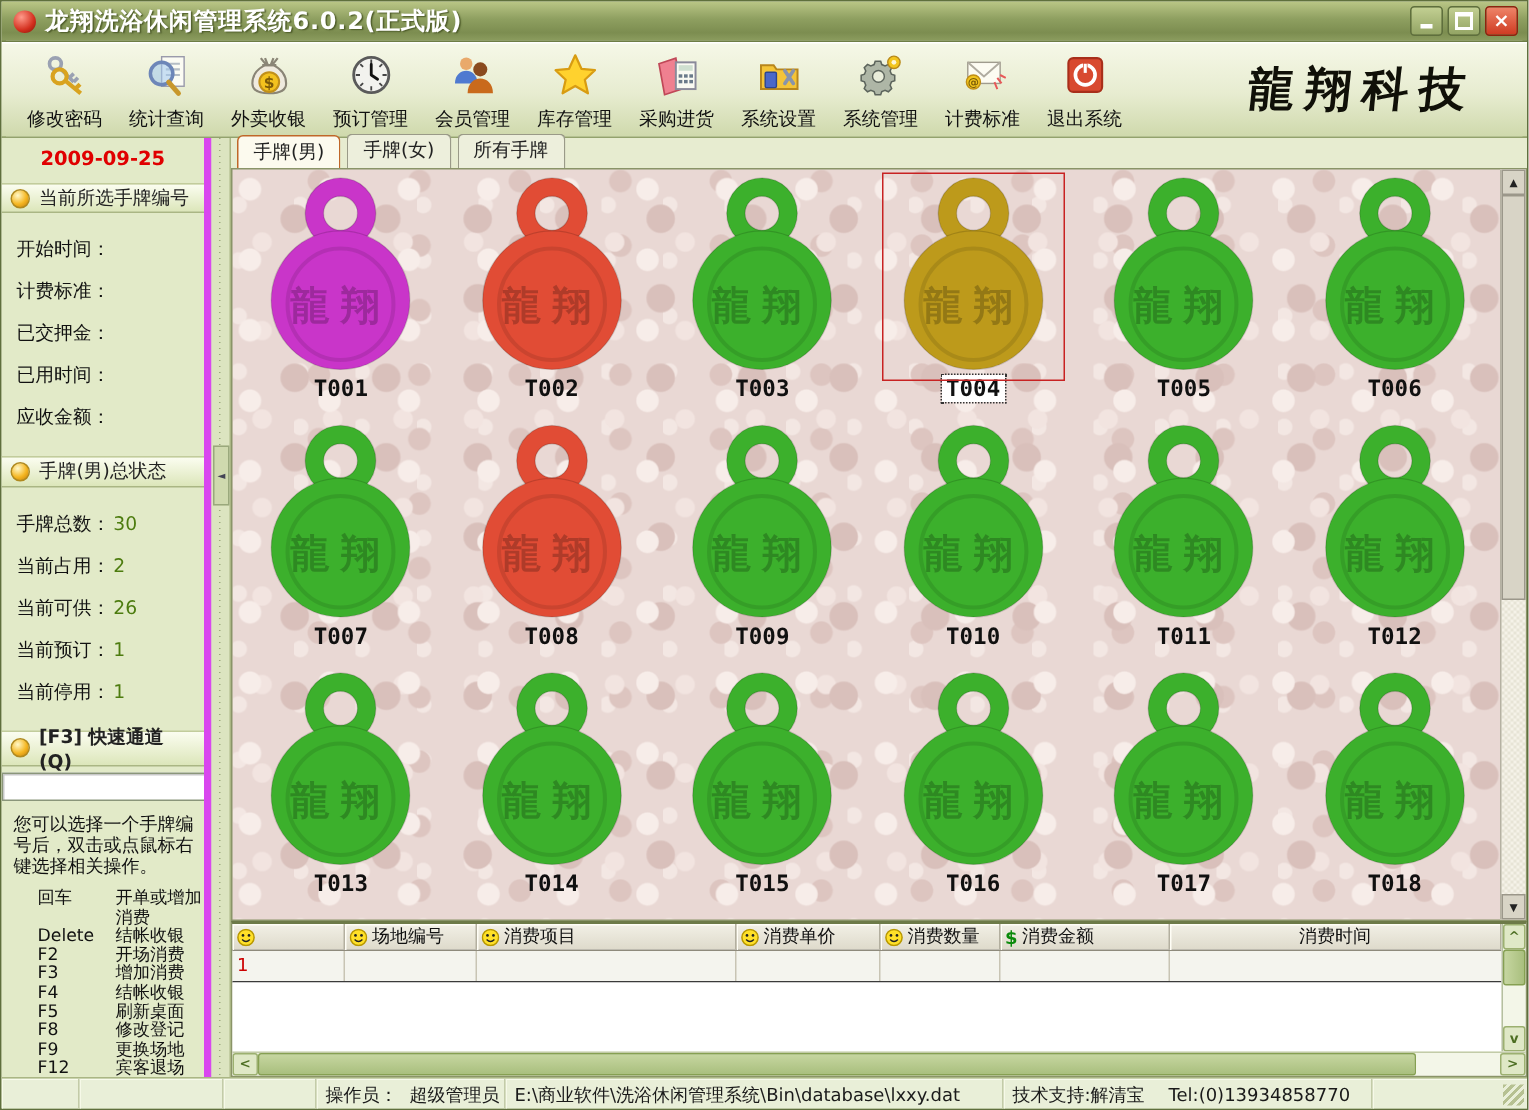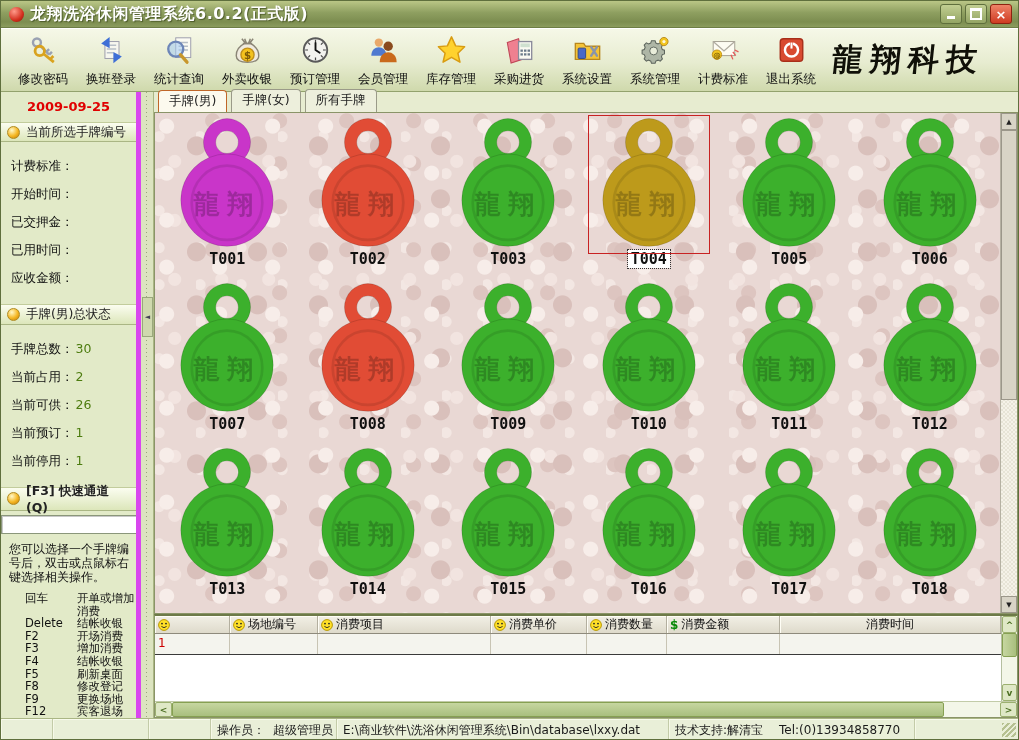--- a/index.html
+++ b/index.html
@@ -160,29 +160,20 @@
             </g>
         <g stroke="#d9a31f" stroke-width="3" fill="none">
               <circle cx="12" cy="17" r="5"></circle>
               <path d="M16,20 L27,29 M23,26 l3.5,-3.5"></path>
             </g>
           </svg></span>
       <span class="tlabel">修改密码</span>
     </div>
     <div class="tbtn">
       <span><svg viewBox="0 0 32 32" width="33" height="30">
-        <rect x="9" y="7" width="15" height="18" fill="#f7f7ef" stroke="#99a"></rect>
-        <path d="M11,11h10M11,15h10M11,19h7" stroke="#b8c0c8" stroke-width="1.5"></path>
-        <path d="M14,2 L5,9 L14,14 z" fill="#3f6fd6"></path>
-            <path d="M18,30 L27,23 L18,18 z" fill="#3f6fd6"></path>
-          </svg></span>
-      <span class="tlabel">换班登录</span>
-    </div>
-    <div class="tbtn">
-      <span><svg viewBox="0 0 32 32" width="33" height="30">
         <rect x="12" y="3" width="16" height="21" fill="#fbfbf3" stroke="#99a"></rect>
         <path d="M15,8h10M15,12h10M15,16h10" stroke="#b5bdc5" stroke-width="1.5"></path>
         <circle cx="12" cy="15" r="8" fill="rgba(160,200,240,0.55)" stroke="#6d86b8" stroke-width="2.5"></circle>
         <path d="M17,21 L24,29" stroke="#c8972c" stroke-width="3.5" stroke-linecap="round"></path>
           </svg></span>
       <span class="tlabel">统计查询</span>
     </div>
     <div class="tbtn">
       <span><svg viewBox="0 0 32 32" width="33" height="30">
         <path d="M13,9 C7,12 4,17 4,22 c0,5 5,7 12,7 s12,-2 12,-7 c0,-5 -3,-10 -9,-13 z" fill="#efeade" stroke="#8a8576" stroke-width="1.5"></path>
@@ -274,25 +265,25 @@
 
     <div class="sidebar">
       <div class="sb-date">2009-09-25 13:56:46</div>
 
       <div class="sec-h">
         <span class="ball"></span>
         <span>当前所选手牌编号</span>
       </div>
       <div class="fields">
         <div class="frow">
+            <span>开始时间：</span>
+            <span class="val"></span>
+          </div>
+        <div class="frow">
             <span>计费标准：</span>
-            <span class="val"></span>
-          </div>
-        <div class="frow">
-            <span>开始时间：</span>
             <span class="val"></span>
           </div>
         <div class="frow">
             <span>已交押金：</span>
             <span class="val"></span>
           </div>
         <div class="frow">
             <span>已用时间：</span>
             <span class="val"></span>
           </div>

